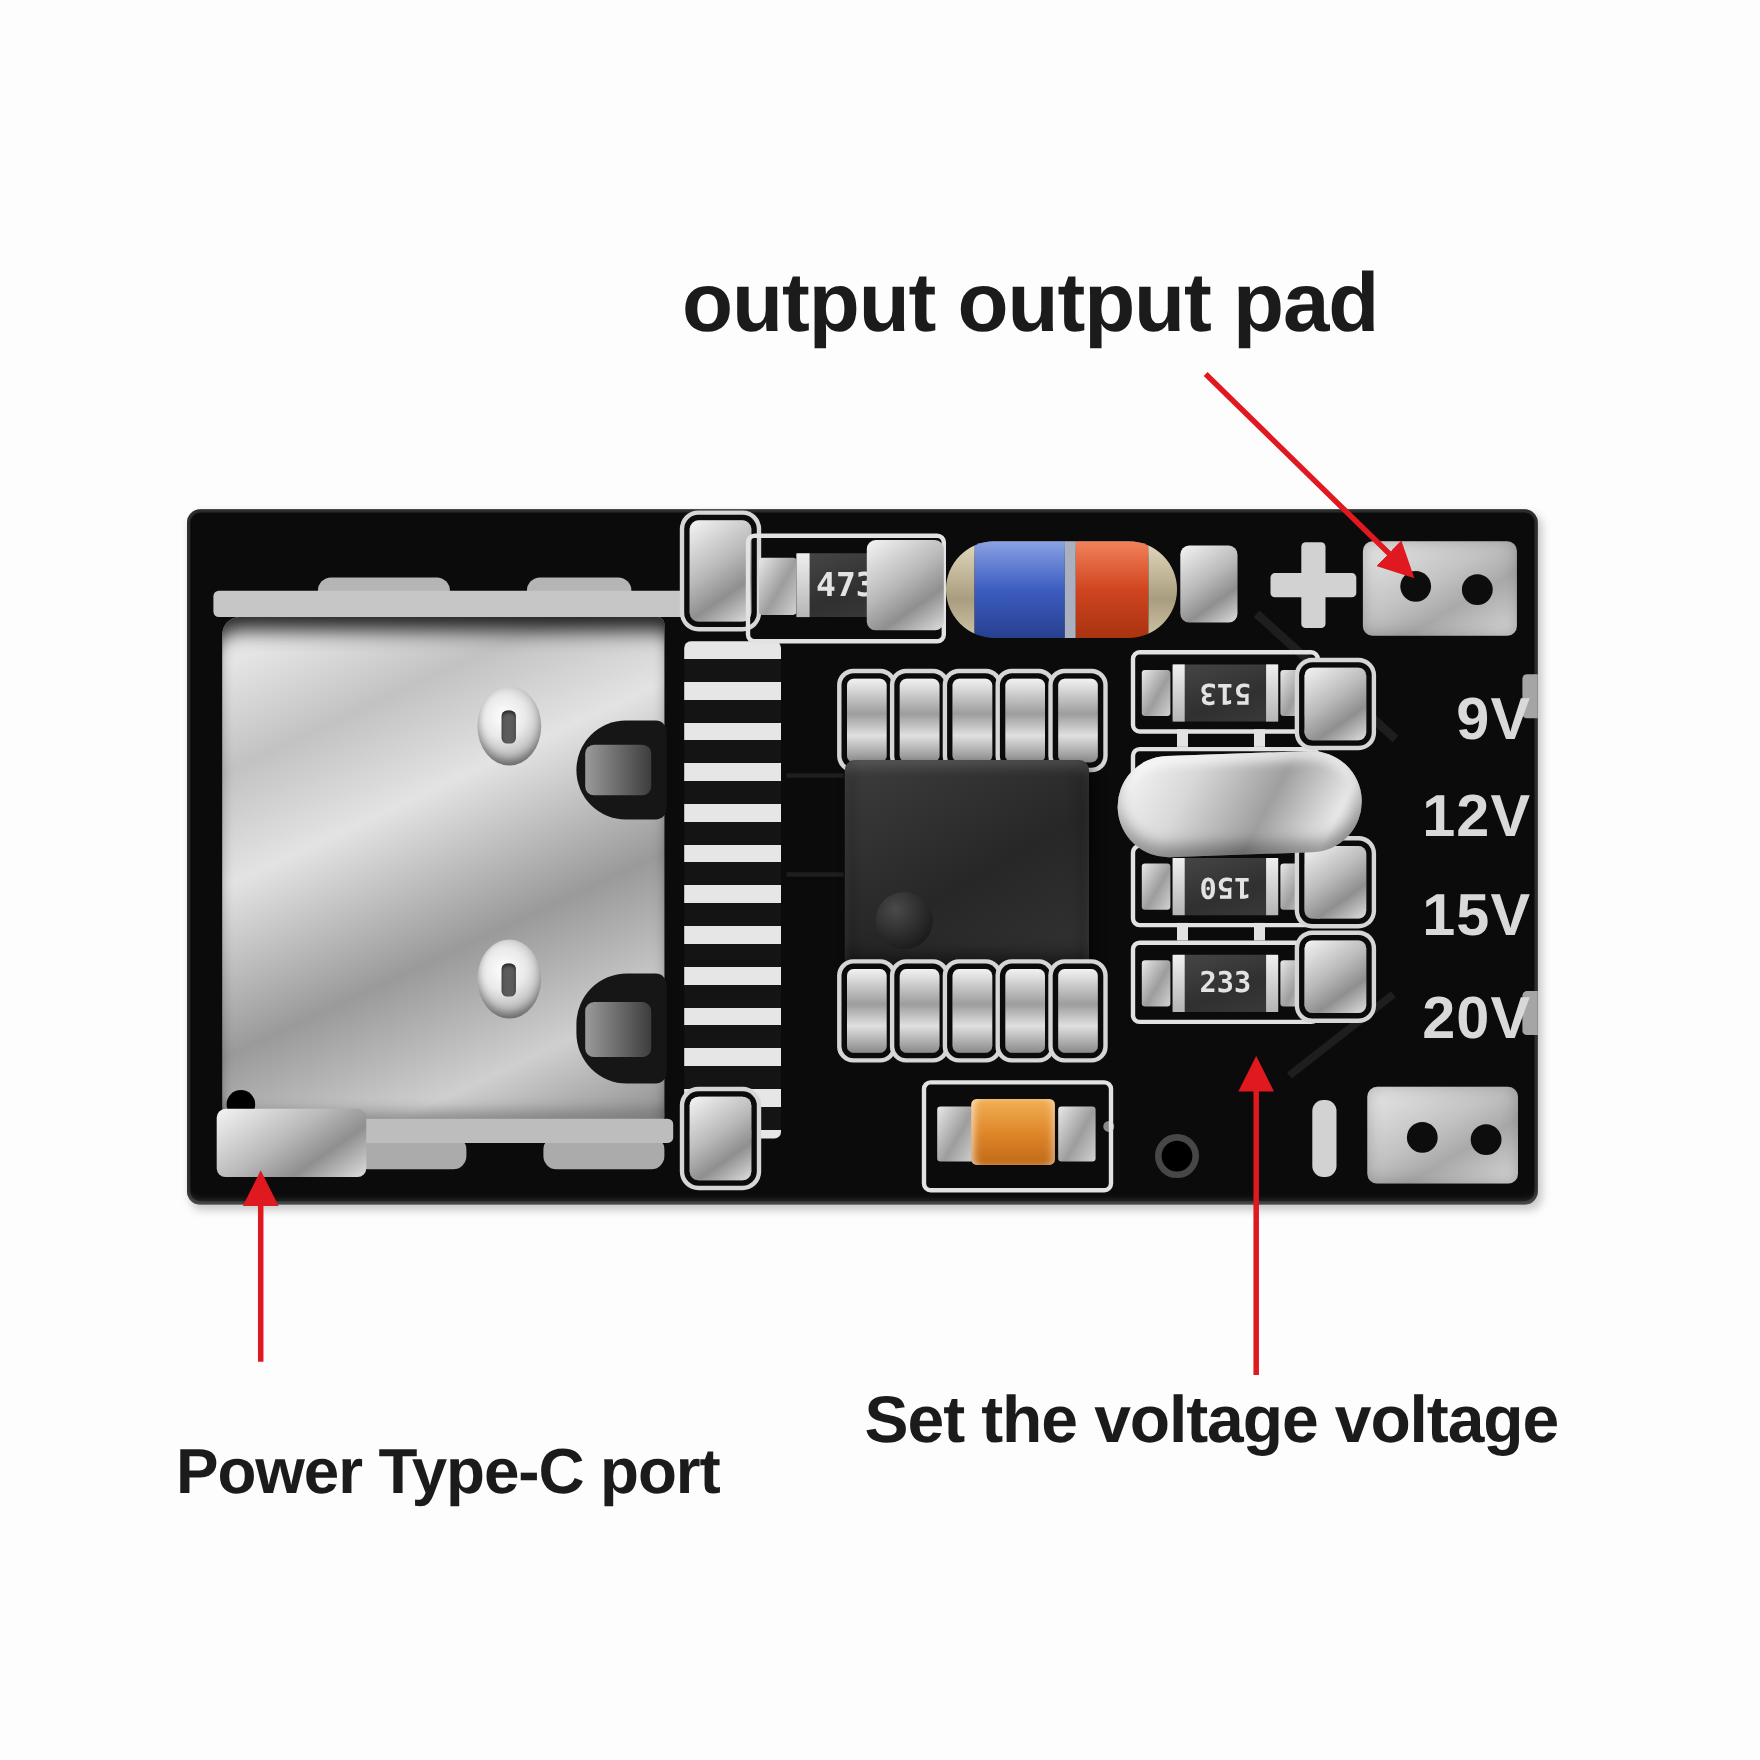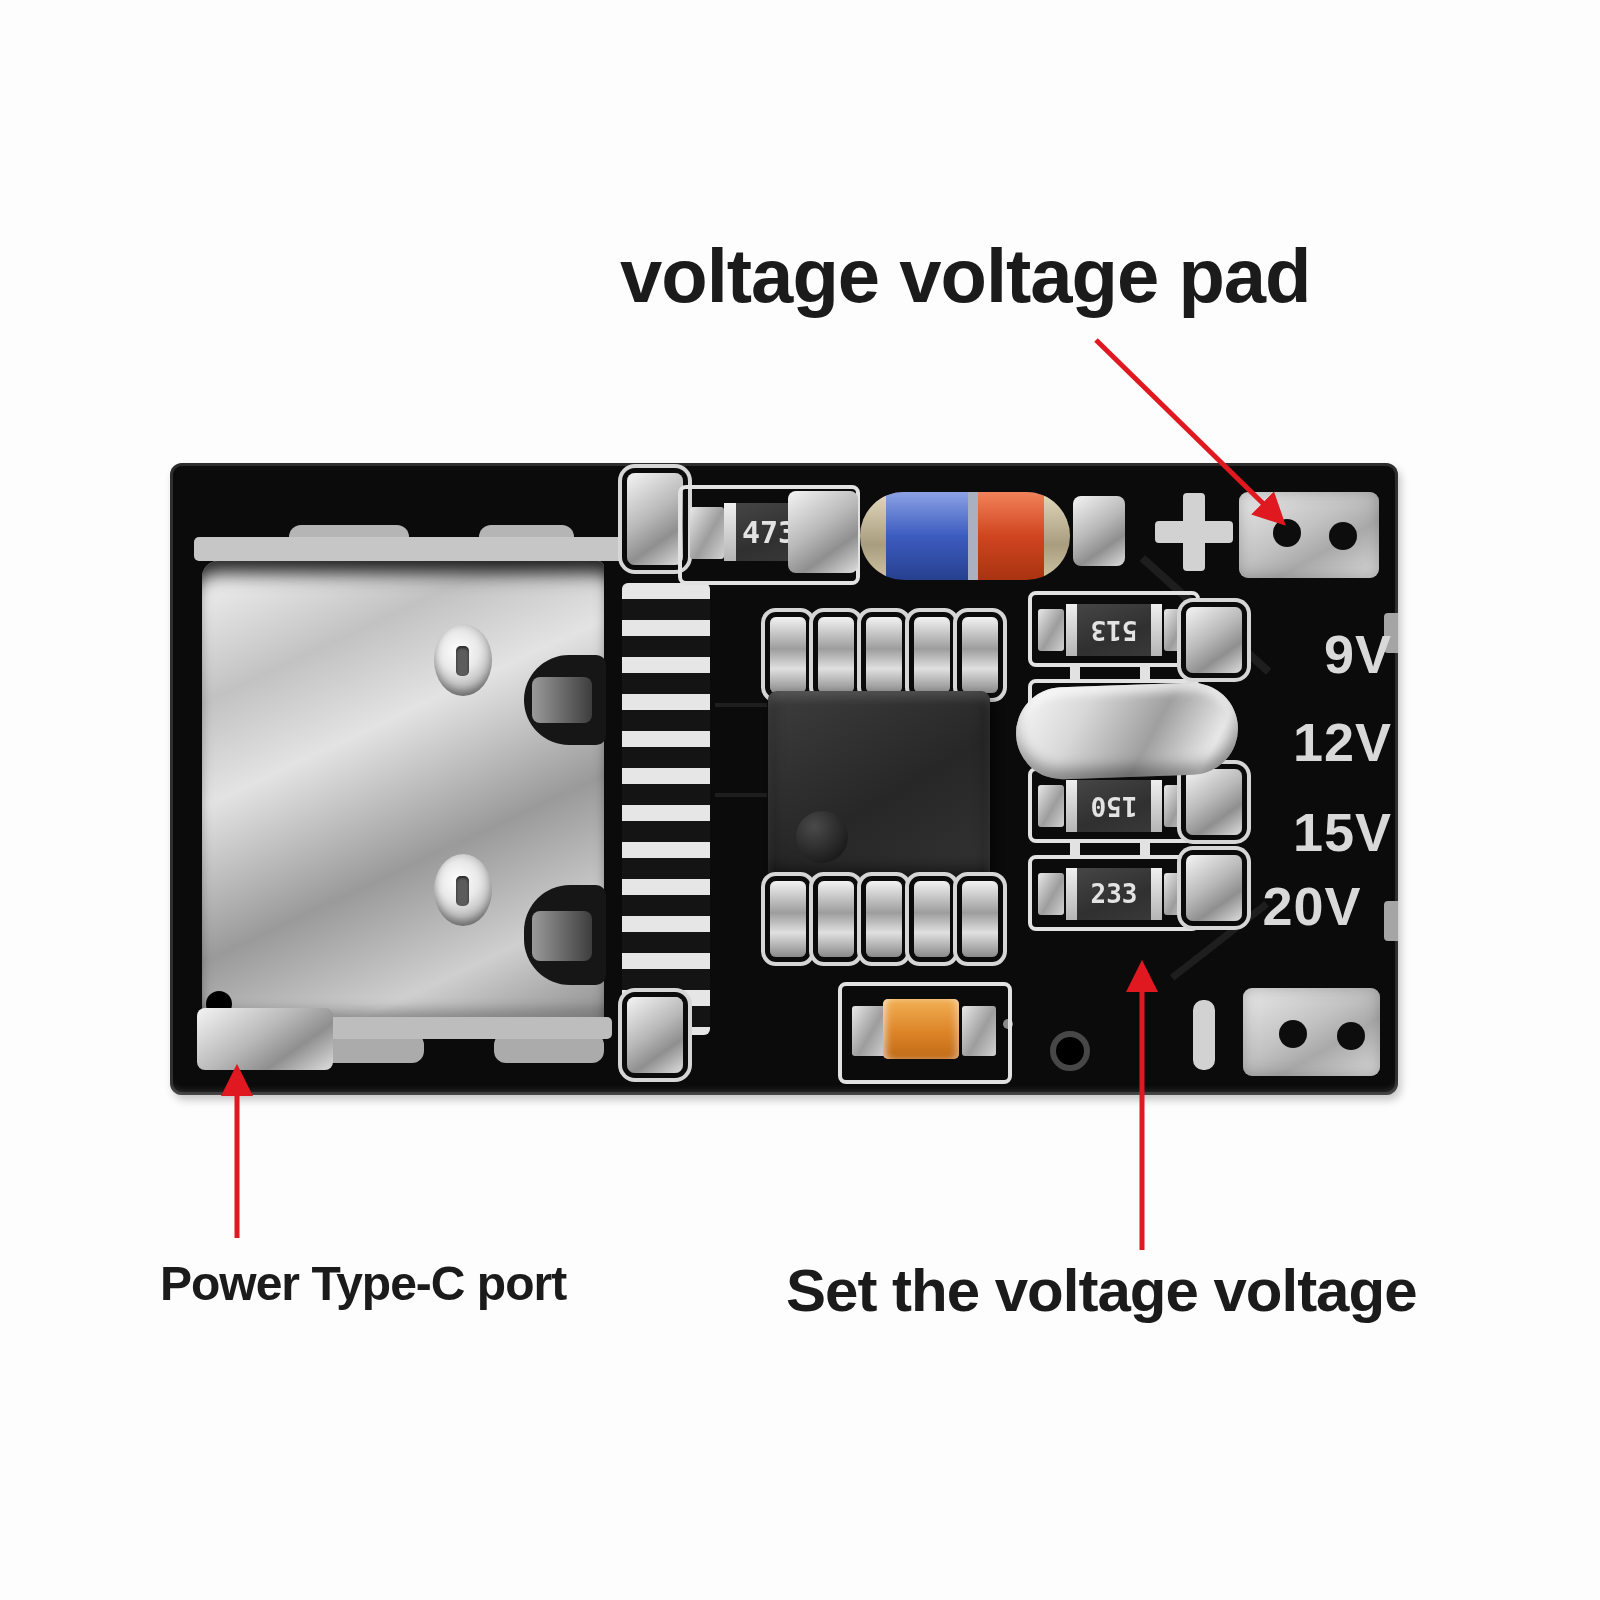--- a/index.html
+++ b/index.html
@@ -9,21 +9,21 @@
     font-family:"Liberation Sans", sans-serif;
   }
   .abs{position:absolute;}
 
   
   .caption{
     position:absolute;color:#1b1b1b;font-weight:700;letter-spacing:-1px;
     white-space:nowrap;
   }
   #cap-top{left:620px;top:232px;font-size:76px;}
-  #cap-left{left:160px;top:1256px;font-size:48px;}
+  #cap-left{left:160px;top:1304px;font-size:58px;}
   #cap-right{left:786px;top:1256px;font-size:60px;}
 
   
   #board{
     position:absolute;left:170px;top:463px;width:1228px;height:632px;
     background:#0b0b0b;border-radius:12px;
     box-shadow:
       inset 0 0 0 3px rgba(130,130,130,.28),
       inset 0 -6px 8px -4px rgba(180,180,180,.35),
       3px 5px 9px rgba(0,0,0,.22);
@@ -127,21 +127,21 @@
   #cap-body{left:713px;top:536px;width:76px;height:60px;border-radius:5px;
     background:linear-gradient(180deg,#f2b055,#dd8428 55%,#bf6a16);
     box-shadow:inset 6px 0 8px -4px rgba(255,255,255,.7), inset -6px 0 8px -4px rgba(255,255,255,.5);}
 
   
   #arrows{position:absolute;left:0;top:0;width:1600px;height:1600px;pointer-events:none;}
 </style>
 </head>
 <body>
 
-<div id="cap-top" class="caption">voltage voltage pad</div>
+<div id="cap-top" class="caption">output output pad</div>
 <div id="cap-left" class="caption">Power Type-C port</div>
 <div id="cap-right" class="caption">Set the voltage voltage</div>
 
 <div id="board">
 
   <div id="usb" class="abs">
     <div class="bump" style="left:95px;top:0;width:120px;height:30px;"></div>
     <div class="bump" style="left:285px;top:0;width:95px;height:30px;"></div>
     <div id="usb-lip"></div>
     <div id="usb-shell"></div>
@@ -247,21 +247,21 @@
   </div>
 
   <div class="pad silver ring" style="left:1016px;top:144px;width:56px;height:66px;border-radius:7px;"></div>
   <div class="pad silver ring" style="left:1016px;top:306px;width:56px;height:66px;border-radius:7px;"></div>
   <div class="pad silver ring" style="left:1016px;top:392px;width:56px;height:66px;border-radius:7px;"></div>
   <div id="blob"></div>
 
   <div class="vlabel" style="left:1062px;top:160px;">9V</div>
   <div class="vlabel" style="left:1062px;top:248px;">12V</div>
   <div class="vlabel" style="left:1062px;top:338px;">15V</div>
-  <div class="vlabel" style="left:1062px;top:412px;text-align:center;">20V</div>
+  <div class="vlabel" style="left:1062px;top:432px;">20V</div>
 
   <div>
     <div class="icpin ring" style="left:600px;top:154px;"></div>
     <div class="icpin ring" style="left:648px;top:154px;"></div>
     <div class="icpin ring" style="left:696px;top:154px;"></div>
     <div class="icpin ring" style="left:744px;top:154px;"></div>
     <div class="icpin ring" style="left:792px;top:154px;"></div>
   </div>
   <div id="ic-body">
     <div id="ic-dot"></div>

